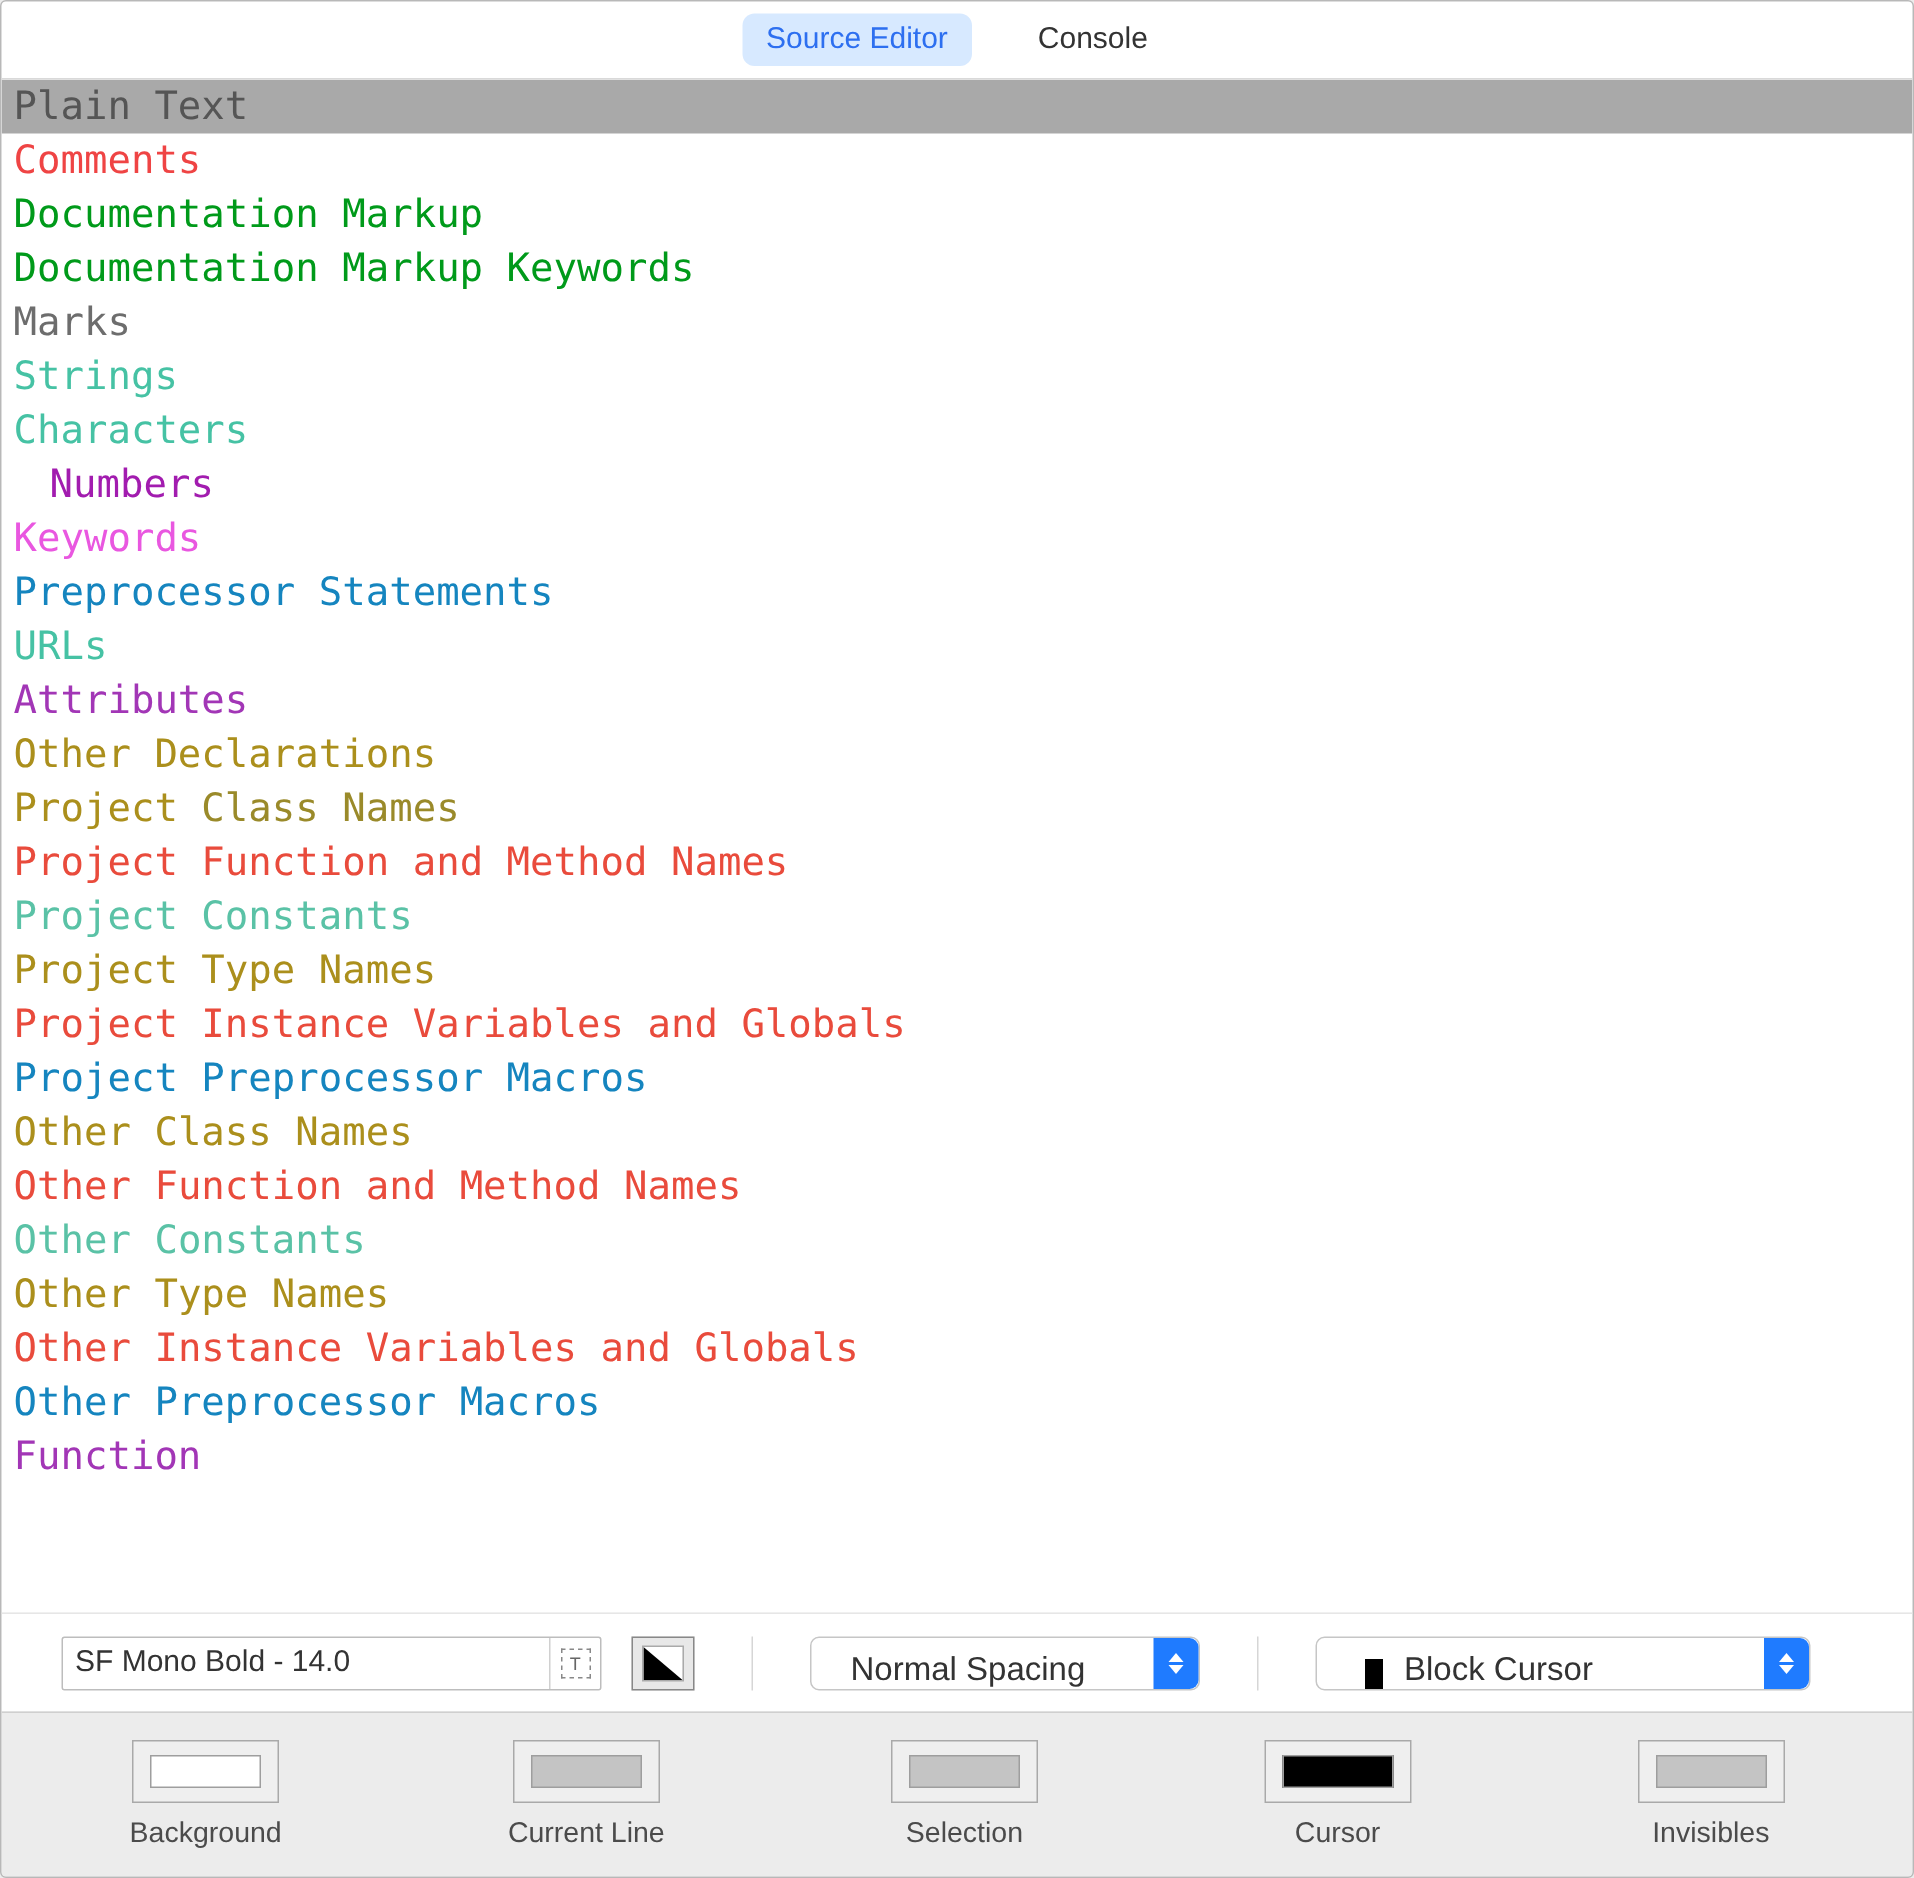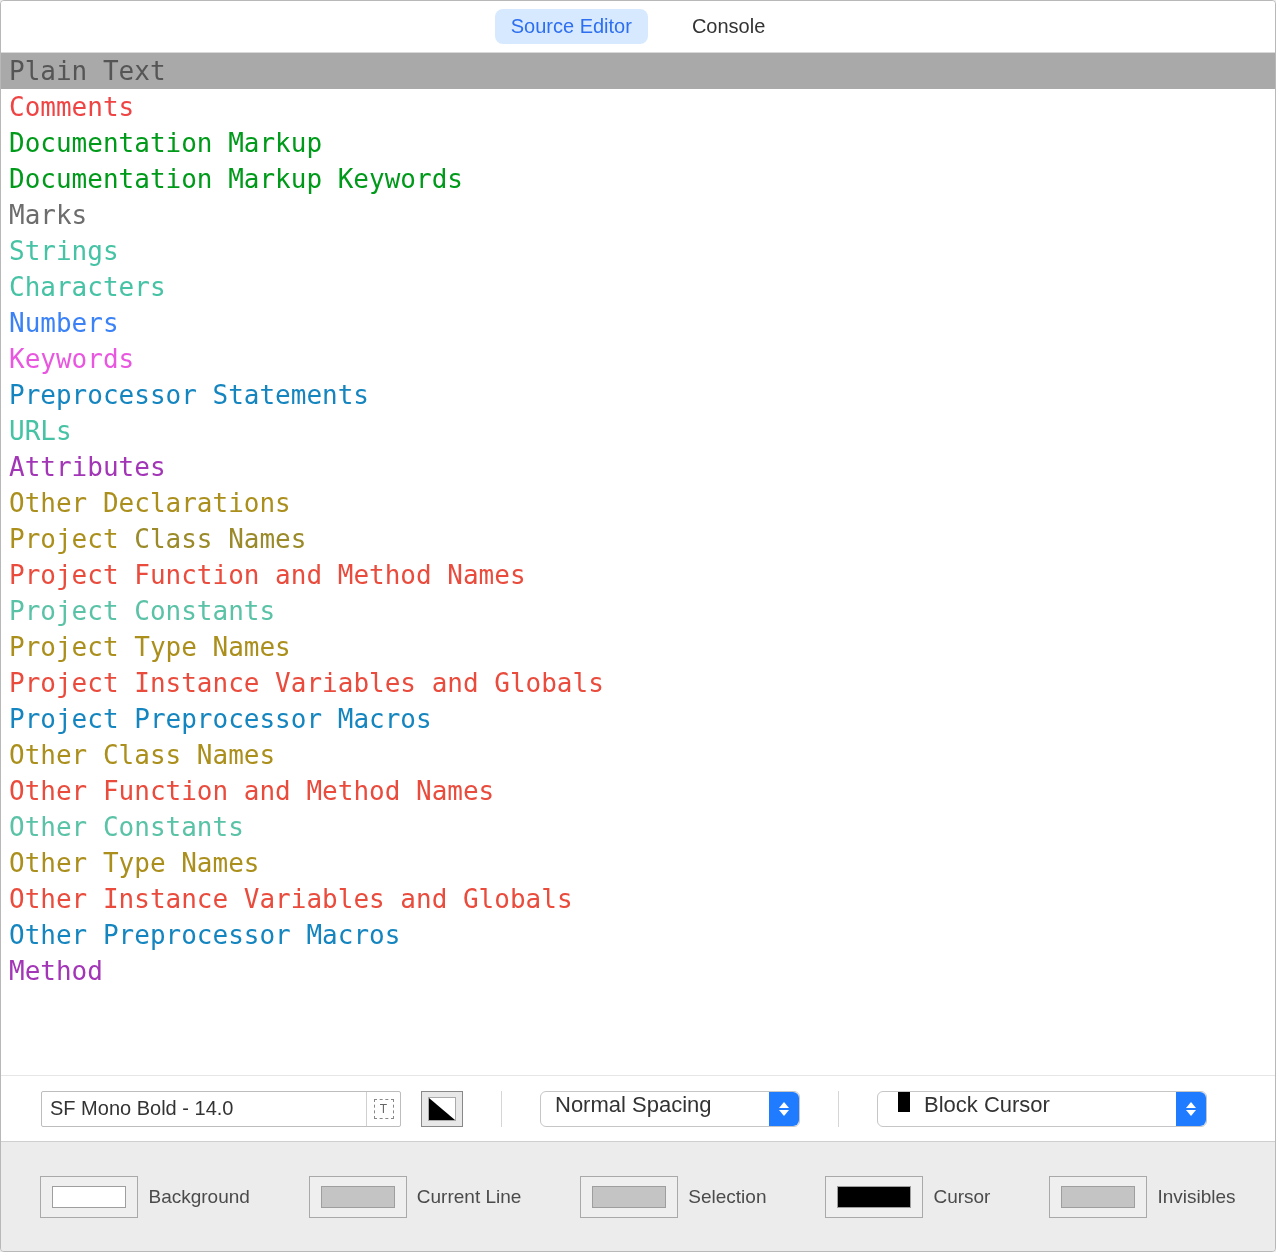--- a/index.html
+++ b/index.html
@@ -114,27 +114,27 @@
   }
 
   .vdiv {
     width: 1px; height: 36px;
     background: #d6d6d6;
     margin: 0 18px;
   }
 
   .popup {
     display: flex;
-    align-items: flex-start;
+    align-items: flex-end;
     height: 36px;
     border: 1px solid #c6c6c6;
     border-radius: 6px;
     background: #ffffff;
     font-size: 22px;
-    padding: 0 0 0 14px;
+    padding: 0 0 0 26px;
     min-width: 260px;
   }
   .popup.cursor { min-width: 330px; }
   .popup .icon-slot { width: 24px; display: flex; align-items: center; justify-content: center; margin-right: 8px; }
   .popup .label { flex: 1; }
   .popup .stepper {
     width: 30px; height: 100%;
     background: #1f7bff;
     border-radius: 0 6px 6px 0;
     display: flex; flex-direction: column;
@@ -158,21 +158,21 @@
   .swatchbar {
     height: 110px;
     background: #ececec;
     border-top: 1px solid #cfcfcf;
     display: flex;
     justify-content: space-around;
     align-items: center;
     padding: 0 10px;
   }
   .swatch-item {
-    display: flex; flex-direction: row;
+    display: flex; flex-direction: column;
     align-items: center;
     gap: 10px;
     font-size: 19px;
     color: #4b4b4b;
   }
   .swatch-outer {
     width: 98px; height: 42px;
     border: 1px solid #a9a9a9;
     background: #efefef;
     display: flex; align-items: center; justify-content: center;
@@ -191,39 +191,39 @@
 </div>
 
 <div class="syntax-panel" id="syntax-panel">
     <div class="syntax-row selected" style="color: rgb(85, 85, 85);">Plain Text</div>
     <div class="syntax-row" style="color: #ef4444;">Comments</div>
     <div class="syntax-row" style="color: rgb(0, 154, 26);">Documentation Markup</div>
     <div class="syntax-row" style="color: rgb(0, 154, 26);">Documentation Markup Keywords</div>
     <div class="syntax-row" style="color: rgb(109, 109, 109);">Marks</div>
     <div class="syntax-row" style="color: rgb(70, 194, 164);">Strings</div>
     <div class="syntax-row" style="color: rgb(70, 194, 164);">Characters</div>
-    <div class="syntax-row" style="color: #3b82f6;">Numbers</div>
+    <div class="syntax-row" style="color: #a21caf; margin-left: 24px;">Numbers</div>
     <div class="syntax-row" style="color: rgb(233, 87, 224);">Keywords</div>
     <div class="syntax-row" style="color: rgb(21, 133, 191);">Preprocessor Statements</div>
     <div class="syntax-row" style="color: rgb(70, 194, 164);">URLs</div>
     <div class="syntax-row" style="color: rgb(162, 54, 182);">Attributes</div>
     <div class="syntax-row" style="color: rgb(171, 143, 28);">Other Declarations</div>
     <div class="syntax-row"><span class="part" style="color: rgb(171, 143, 28);">Project</span><span class="part" style="color: rgb(154, 138, 42);"> Class Names</span></div>
     <div class="syntax-row"><span class="part" style="color: rgb(233, 75, 60);">Project</span><span class="part" style="color: rgb(233, 75, 60);"> Function and Method Names</span></div>
     <div class="syntax-row"><span class="part" style="color: rgb(90, 194, 166);">Project</span><span class="part" style="color: rgb(90, 194, 166);"> Constants</span></div>
     <div class="syntax-row"><span class="part" style="color: rgb(171, 143, 28);">Project</span><span class="part" style="color: rgb(171, 143, 28);"> Type Names</span></div>
     <div class="syntax-row"><span class="part" style="color: rgb(233, 75, 60);">Project</span><span class="part" style="color: rgb(233, 75, 60);"> Instance Variables and Globals</span></div>
     <div class="syntax-row"><span class="part" style="color: rgb(21, 133, 191);">Project</span><span class="part" style="color: rgb(21, 133, 191);"> Preprocessor Macros</span></div>
     <div class="syntax-row"><span class="part" style="color: rgb(171, 143, 28);">Other</span><span class="part" style="color: rgb(171, 143, 28);"> Class Names</span></div>
     <div class="syntax-row"><span class="part" style="color: rgb(233, 75, 60);">Other</span><span class="part" style="color: rgb(233, 75, 60);"> Function and Method Names</span></div>
     <div class="syntax-row"><span class="part" style="color: rgb(90, 194, 166);">Other</span><span class="part" style="color: rgb(90, 194, 166);"> Constants</span></div>
     <div class="syntax-row"><span class="part" style="color: rgb(171, 143, 28);">Other</span><span class="part" style="color: rgb(171, 143, 28);"> Type Names</span></div>
     <div class="syntax-row"><span class="part" style="color: rgb(233, 75, 60);">Other</span><span class="part" style="color: rgb(233, 75, 60);"> Instance Variables and Globals</span></div>
     <div class="syntax-row"><span class="part" style="color: rgb(21, 133, 191);">Other</span><span class="part" style="color: rgb(21, 133, 191);"> Preprocessor Macros</span></div>
-    <div class="syntax-row" style="color: rgb(162, 54, 182);">Method</div>
+    <div class="syntax-row" style="color: rgb(162, 54, 182);">Function</div>
   </div>
 
 <div class="controls">
 
   <div class="font-field">
     <span class="value">SF Mono Bold - 14.0</span>
     <span class="btn">
       <span class="font-glyph"></span>
     </span>
   </div>

